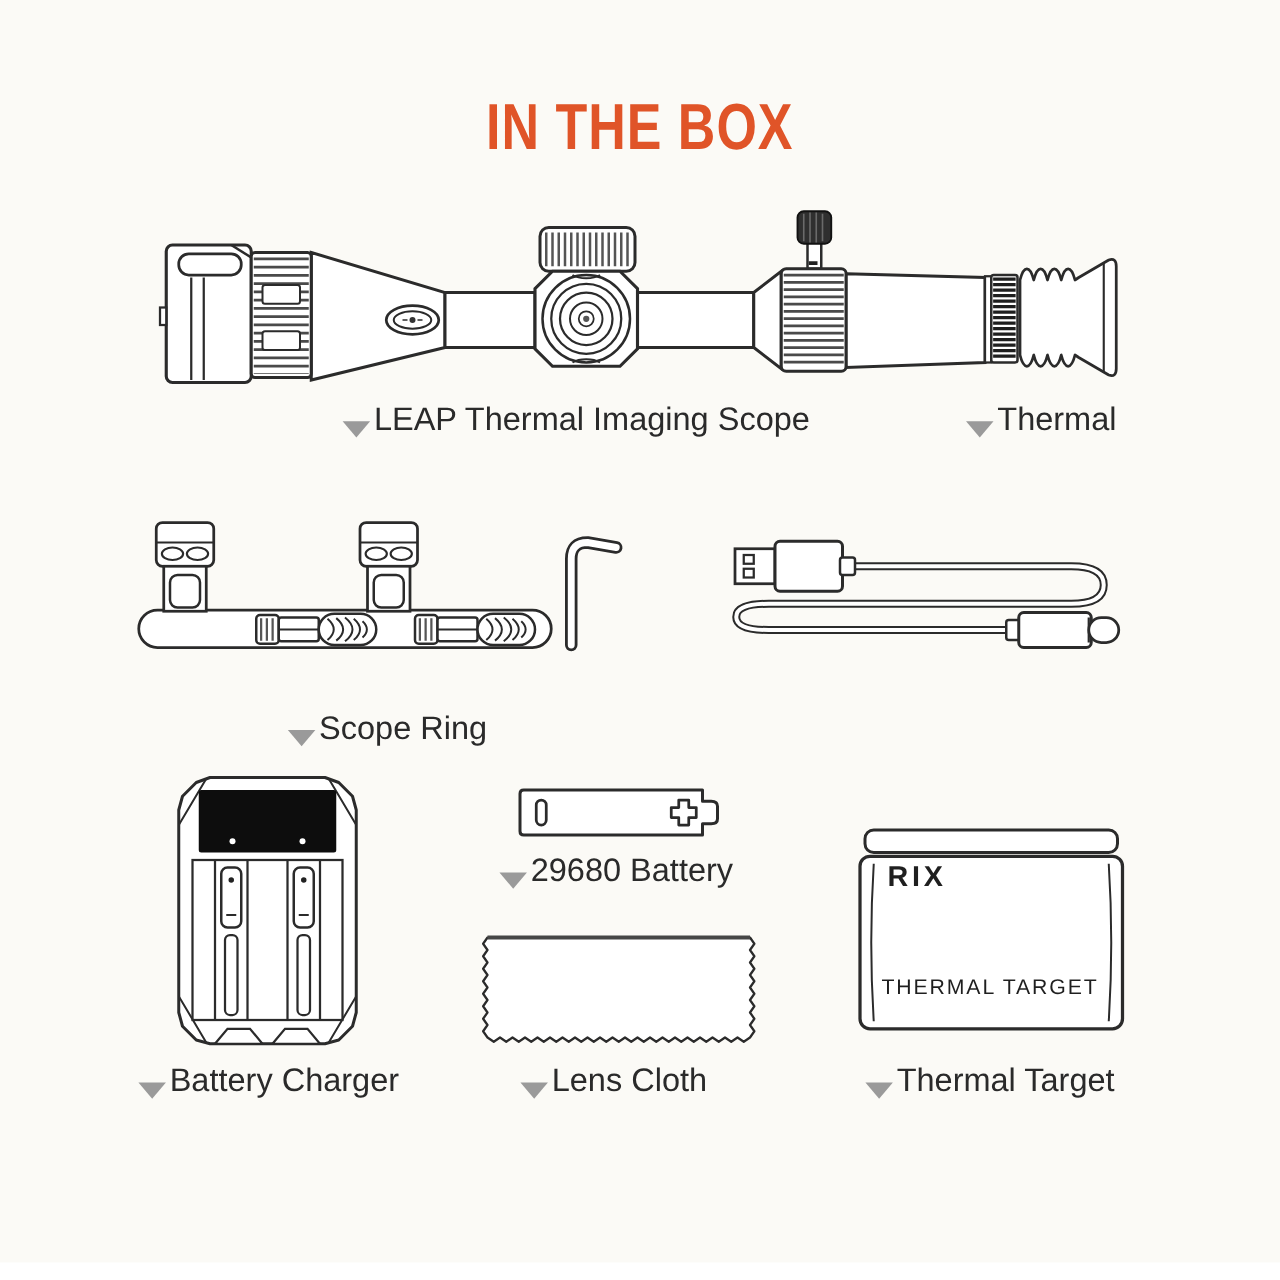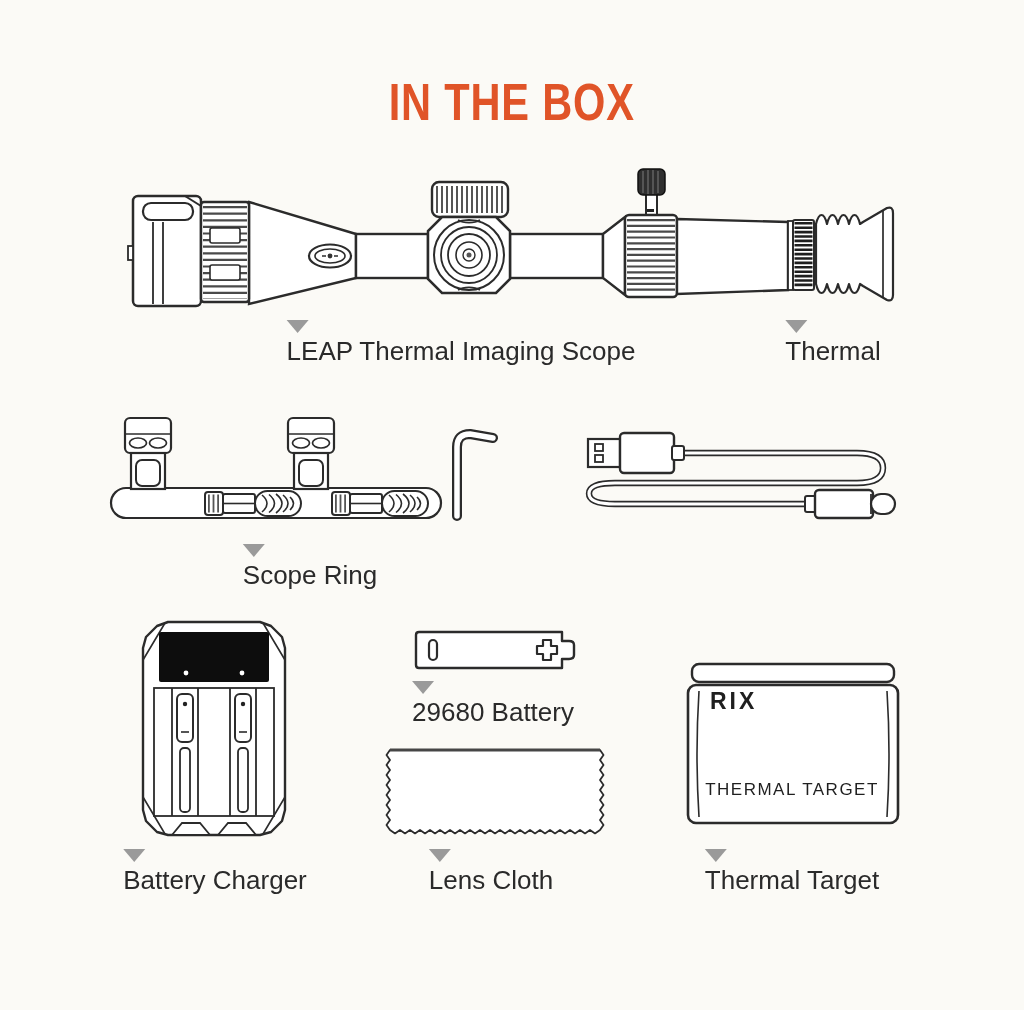--- a/index.html
+++ b/index.html
@@ -12,21 +12,21 @@
   .title-wrap{position:absolute;left:0;top:72px;width:1024px;text-align:center;}
   .title-wrap span{
     display:inline-block;
     font-size:52px;font-weight:bold;letter-spacing:1px;color:#e05428;
     transform:scaleX(0.8);transform-origin:center;
     font-family:"Liberation Sans",sans-serif;
   }
   .art{position:absolute;}
   .caption{
     position:absolute;transform:translateX(-50%);
-    display:flex;flex-direction:column;align-items:flex-start;gap:3px;
+    display:flex;align-items:flex-end;gap:3px;
   }
   .tri{
     width:0;height:0;
     border-left:11px solid transparent;border-right:11px solid transparent;
     border-top:13px solid #9a9a9a;
   }
   .caption .label{
     font-size:26px;line-height:30px;color:#2a2a2a;white-space:nowrap;
   }
   .bottom-strip{position:absolute;left:0;bottom:0;width:1024px;height:14px;background:#ffffff;}
@@ -192,21 +192,21 @@
   </svg>
 
   <div class="caption" style="left:461px;top:320px">
     <span class="tri"></span>
     <span class="label">LEAP Thermal Imaging Scope</span>
   </div>
   <div class="caption" style="left:833px;top:320px">
     <span class="tri"></span>
     <span class="label">Thermal</span>
   </div>
-  <div class="caption" style="left:310px;top:544px">
+  <div class="caption" style="left:310px;top:567px">
     <span class="tri"></span>
     <span class="label">Scope Ring</span>
   </div>
   <div class="caption" style="left:493px;top:681px">
     <span class="tri"></span>
     <span class="label">29680 Battery</span>
   </div>
   <div class="caption" style="left:215px;top:849px">
     <span class="tri"></span>
     <span class="label">Battery Charger</span>

